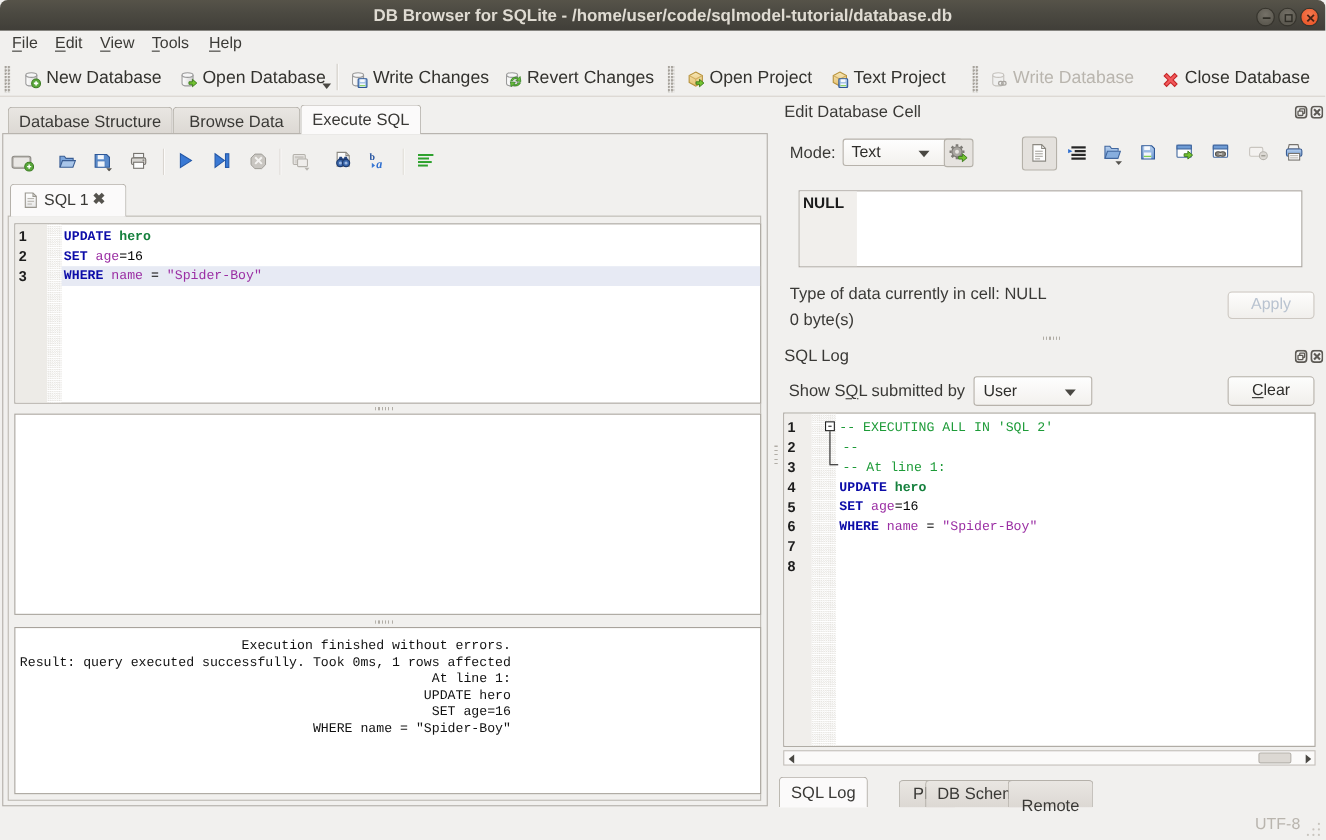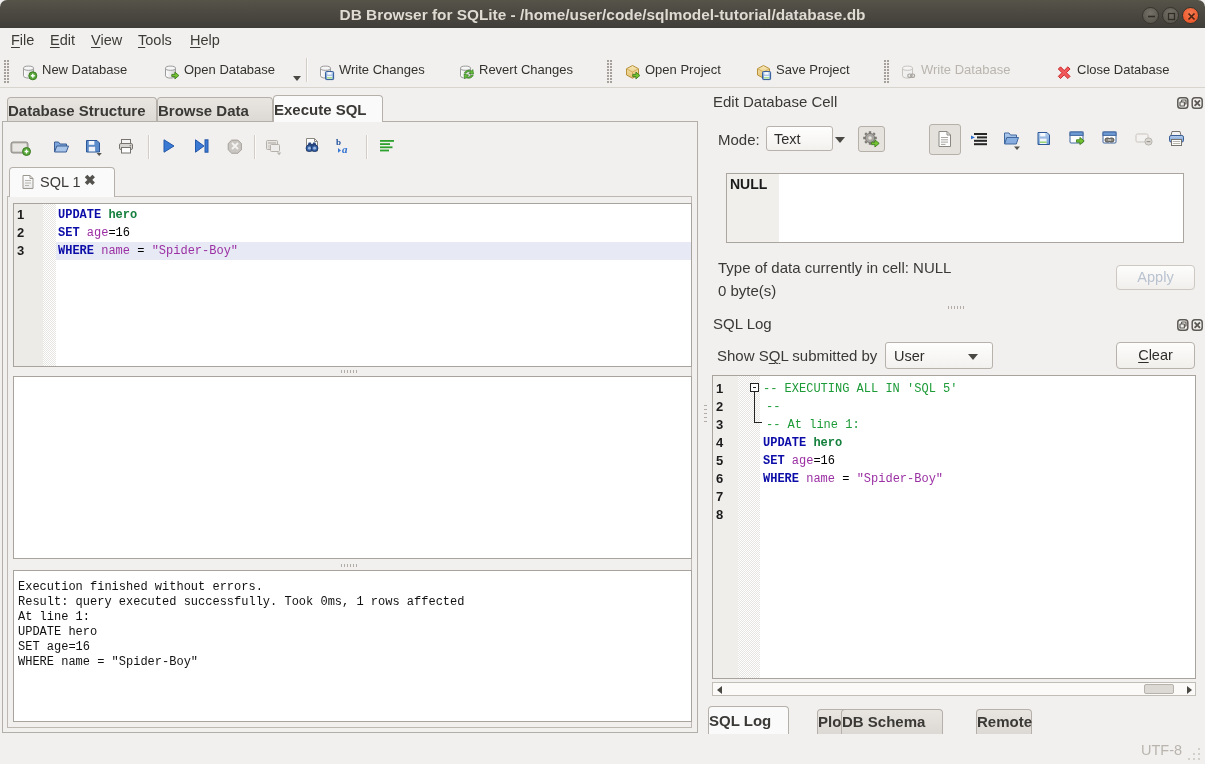--- a/index.html
+++ b/index.html
@@ -19,30 +19,30 @@
     border:1px solid #36342d;box-sizing:border-box;}
   .winbtn.close{background:radial-gradient(circle at 50% 35%,#f57a50,#ec5b2e 70%);}
   .winbtn svg{position:absolute;left:2px;top:2px;}
   
   #menubar{left:0;top:28px;width:1205px;height:23px;background:#f1f0ee;}
   .menuitem{top:32px;font-size:14.5px;color:#3c3b37;}
   .menuitem u{text-decoration-thickness:1px;text-underline-offset:2px;}
   
   #toolbar{left:0;top:51px;width:1205px;height:37px;background:#f1f0ee;
     border-bottom:1px solid #d8d4ce;box-sizing:border-box;}
-  .tbtext{top:62px;font-size:13px;color:#33322e;}
+  .tbtext{top:62px;font-size:16px;color:#33322e;}
   .tbtext.dis{color:#b9b5ae;}
   .grip{top:9px;width:6px;height:24px;
     background-image:radial-gradient(circle at 1px 1px,#a6a29b 1px,transparent 1.3px);
     background-size:3px 3px;}
   .tsep{top:7px;width:1px;height:24px;background:#d2cec7;box-shadow:1px 0 0 #fbfaf9;}
   
   .tab{box-sizing:border-box;border:1px solid #b5b1aa;border-bottom:none;
     border-radius:4px 4px 0 0;font-size:15px;color:#3a3936;
-    background:linear-gradient(#e9e6e2,#dcd8d3);font-weight:bold;}
+    background:linear-gradient(#e9e6e2,#dcd8d3);text-align:center;}
   .tab.active{background:#fbfafa;}
   
   .pane{box-sizing:border-box;border:1px solid #a8a39c;background:#fff;}
   .framebox{box-sizing:border-box;border:1px solid #b2aea8;}
   .hdots{height:3px;background:repeating-linear-gradient(90deg,#b1ada6 0 1px,transparent 1px 3px);width:17px;}
   .vdots{width:3px;background:repeating-linear-gradient(#b1ada6 0 1px,transparent 1px 4px);height:18px;}
   
   .kw{color:#0c0ca8;font-weight:bold;}
   .tbl{color:#15803d;font-weight:bold;}
   .id{color:#9b2fa4;}
@@ -151,21 +151,21 @@
       </svg></div>
   <div class="abs tbtext" style="left:645px;">Open Project</div>
   <div class="abs" style="left:755px;top:64px;" id="ic-saveproj"><svg width="17" height="17" viewBox="0 0 17 17">
         <path d="M8.5 1.5 l6 3.2 v6.3 l-6 3.2 -6-3.2 V4.7z" fill="url(#gbox)" stroke="#b6913a" stroke-width="1"></path>
         <path d="M2.8 4.9 L8.5 8 l5.7-3.1 M8.5 8v6" stroke="#d0ac5e" fill="none"></path>
         <rect x="7.6" y="7.6" width="8" height="8" rx="0.8" fill="url(#gblue)" stroke="#2d5796"></rect>
         <rect x="9.4" y="8.1" width="4.2" height="2.6" fill="#ffffff" opacity="0.9"></rect>
         <rect x="9" y="11.8" width="5.2" height="3.2" fill="#f2f6fc"></rect>
         <rect x="9" y="13.4" width="5.2" height="1" fill="#7fce52"></rect>
       </svg></div>
-  <div class="abs tbtext" style="left:776px;">Save Project</div>
+  <div class="abs tbtext" style="left:776px;">Text Project</div>
   <div class="abs grip" style="left:884px;top:60px;"></div>
   <div class="abs" style="left:900px;top:64px;" id="ic-attach"><svg width="17" height="17" viewBox="0 0 17 17">
         <path d="M2.5 4.2 v7.6 c0 1.3 2.3 2.3 5 2.3 s5-1 5-2.3 v-7.6" fill="#f0f0ef" stroke="#c6c3be"></path>
         <ellipse cx="7.5" cy="4.2" rx="5" ry="2.1" fill="#f5f4f3" stroke="#c6c3be"></ellipse>
         <rect x="7.8" y="10" width="4" height="3.4" rx="1.6" fill="none" stroke="#a8a5a0" stroke-width="1.2"></rect>
         <rect x="10.6" y="10" width="4" height="3.4" rx="1.6" fill="none" stroke="#a8a5a0" stroke-width="1.2"></rect>
       </svg></div>
   <div class="abs tbtext dis" style="left:921px;">Write Database</div>
   <div class="abs" style="left:1056px;top:64px;" id="ic-closedb"><svg width="17" height="17" viewBox="0 0 17 17">
         <path d="M3.4 5.2 5.2 3.4 8.2 6.4 11.2 3.4 13 5.2 10 8.2 13 11.2 11.2 13 8.2 10 5.2 13 3.4 11.2 6.4 8.2z" transform="translate(8.2,8.7) scale(1.22) translate(-8.2,-8.2)" fill="#f2595c" stroke="#c62828" stroke-width="0.8"></path>
@@ -274,42 +274,42 @@
     <div class="abs" style="left:42px;top:38px;width:635px;height:18px;background:#e7eaf4;"></div>
     <div class="codeline" style="left:44px;top:2px;"><span class="kw">UPDATE</span> <span class="tbl">hero</span></div>
     <div class="codeline" style="left:44px;top:20px;"><span class="kw">SET</span> <span class="id">age</span>=16</div>
     <div class="codeline" style="left:44px;top:38px;"><span class="kw">WHERE</span> <span class="id">name</span> = <span class="str">"Spider-Boy"</span></div>
   </div>
   <div class="abs hdots" style="left:341px;top:370px;z-index:2;"></div>
 
   <div class="abs pane" style="left:13px;top:376px;width:679px;height:183px;z-index:2;"></div>
   <div class="abs hdots" style="left:341px;top:564px;z-index:2;"></div>
 
-  <div class="abs pane" style="left:13px;top:570px;width:679px;height:152px;z-index:2;">
+  <div class="abs pane" style="left:13px;top:570px;width:679px;height:152px;z-index:2;text-align:right;">
     <div class="mono" style="position:absolute;left:4px;top:9px;font-size:12px;line-height:15px;color:#111;white-space:pre;">Execution finished without errors.
 Result: query executed successfully. Took 0ms, 1 rows affected
 At line 1:
 UPDATE hero
 SET age=16
 WHERE name = "Spider-Boy"</div>
   </div>
 
   <div class="abs vdots" style="left:704px;top:405px;"></div>
 
   <div class="abs" style="left:713px;top:93px;font-size:15px;color:#3a3936;">Edit Database Cell</div>
   <div class="abs" id="dock1icons" style="left:1177px;top:95px;"><svg width="26" height="12" viewBox="0 0 26 12">
         <rect x="0.8" y="0.8" width="10" height="10.4" rx="2.8" fill="none" stroke="#5d5a55" stroke-width="1.5"></rect>
         <rect x="4.6" y="3" width="4.4" height="4" rx="0.6" fill="none" stroke="#5d5a55" stroke-width="1.2"></rect>
         <rect x="3" y="5" width="4.4" height="4" rx="0.6" fill="#f1f0ee" stroke="#5d5a55" stroke-width="1.2"></rect>
         <rect x="15.2" y="0.8" width="10" height="10.4" rx="2.8" fill="none" stroke="#5d5a55" stroke-width="1.5"></rect>
         <path d="M17.6 3.4 L23 8.8 M23 3.4 L17.6 8.8" stroke="#5d5a55" stroke-width="1.9"></path>
       </svg></div>
 
   <div class="abs" style="left:718px;top:131px;font-size:15px;color:#3a3936;">Mode:</div>
-  <div class="abs combo" style="left:766px;top:126px;width:67px;height:25px;">
+  <div class="abs combo" style="left:766px;top:126px;width:109px;height:25px;">
     <span style="position:absolute;left:7px;top:4px;">Text</span>
     <span class="carrow" style="left:68px;top:10px;"></span>
   </div>
   <div class="abs" style="left:858px;top:126px;width:27px;height:26px;box-sizing:border-box;border:1px solid #b5b1a9;border-radius:3px;background:#e6e3df;"></div>
   <div class="abs" style="left:861px;top:129px;" id="ic-gear"><svg width="21" height="20" viewBox="0 0 21 20">
         <g fill="#a9a6a1" stroke="#7c7974">
           <circle cx="9" cy="9" r="4.6"></circle>
           <g stroke-width="2.4">
             <path d="M9 2.2v2 M9 13.8v2 M2.2 9h2 M13.8 9h2 M4.2 4.2l1.4 1.4 M12.4 12.4l1.4 1.4 M13.8 4.2l-1.4 1.4 M5.6 12.4 4.2 13.8"></path>
           </g>
@@ -396,21 +396,21 @@
   <div class="abs combo" style="left:885px;top:342px;width:108px;height:27px;">
     <span style="position:absolute;left:8px;top:5px;">User</span>
     <span class="carrow" style="left:82px;top:11px;"></span>
   </div>
   <div class="abs btn" style="left:1116px;top:342px;width:79px;height:27px;padding-top:4px;"><u style="text-decoration-thickness:1px;text-underline-offset:2px;">C</u>lear</div>
 
   <div class="abs pane" style="left:712px;top:375px;width:484px;height:304px;overflow:hidden;">
     <div class="abs" style="left:0;top:0;width:25px;height:302px;background:#f0eeeb;"></div>
     <div class="abs checker" style="left:25px;top:0;width:22px;height:302px;"></div>
     <div class="abs gut" style="left:3px;top:4px;line-height:18px;">1<br>2<br>3<br>4<br>5<br>6<br>7<br>8</div>
-    <div class="codeline com" style="left:50px;top:4px;">-- EXECUTING ALL IN 'SQL 5'</div>
+    <div class="codeline com" style="left:50px;top:4px;">-- EXECUTING ALL IN 'SQL 2'</div>
     <div class="codeline com" style="left:53px;top:22px;">--</div>
     <div class="codeline com" style="left:53px;top:40px;">-- At line 1:</div>
     <div class="codeline" style="left:50px;top:58px;"><span class="kw">UPDATE</span> <span class="tbl">hero</span></div>
     <div class="codeline" style="left:50px;top:76px;"><span class="kw">SET</span> <span class="id">age</span>=16</div>
     <div class="codeline" style="left:50px;top:94px;"><span class="kw">WHERE</span> <span class="id">name</span> = <span class="str">"Spider-Boy"</span></div>
 
     <div class="abs" style="left:37px;top:7px;width:9px;height:9px;box-sizing:border-box;border:1px solid #222;background:#fff;"></div>
     <div class="abs" style="left:40px;top:11px;width:3px;height:1px;background:#222;"></div>
     <div class="abs" style="left:41px;top:16px;width:1px;height:30px;background:#222;"></div>
     <div class="abs" style="left:41px;top:46px;width:8px;height:1px;background:#222;"></div>
@@ -418,21 +418,21 @@
 
   <div class="abs" style="left:712px;top:682px;width:484px;height:14px;box-sizing:border-box;border:1px solid #c1bdb7;background:#fbfaf9;">
     <div class="abs" style="left:4px;top:3px;width:0;height:0;border-top:4px solid transparent;border-bottom:4px solid transparent;border-right:5px solid #4a4843;"></div>
     <div class="abs" style="left:431px;top:1px;width:30px;height:10px;background:#dcd8d3;border:1px solid #b5b1ab;border-radius:2px;box-sizing:border-box;"></div>
     <div class="abs" style="left:474px;top:3px;width:0;height:0;border-top:4px solid transparent;border-bottom:4px solid transparent;border-left:5px solid #4a4843;"></div>
   </div>
 
   <div class="abs tab active" style="left:708px;top:706px;width:81px;height:28px;padding-top:5px;z-index:2;">SQL Log</div>
   <div class="abs tab" style="left:789px;top:709px;width:52px;height:25px;padding-top:3px;margin-left:28px;">Plot</div>
   <div class="abs tab" style="left:841px;top:709px;width:102px;height:25px;padding-top:3px;">DB Schema</div>
-  <div class="abs tab" style="left:976px;top:709px;width:56px;height:25px;padding-top:3px;">Remote</div>
+  <div class="abs tab" style="left:916px;top:709px;width:78px;height:25px;padding-top:14px;">Remote</div>
 
   <div class="abs" style="left:1141px;top:742px;font-size:14.5px;color:#b9b5ae;">UTF-8</div>
   <div class="abs" id="grip-corner" style="left:1186px;top:746px;width:16px;height:16px;"><svg width="16" height="16" viewBox="0 0 16 16">
         <g fill="#c9c5bf">
           <circle cx="13" cy="3" r="1"></circle>
           <circle cx="13" cy="8" r="1"></circle>
           <circle cx="8" cy="8" r="1"></circle>
           <circle cx="13" cy="13" r="1"></circle>
           <circle cx="8" cy="13" r="1"></circle>
           <circle cx="3" cy="13" r="1"></circle>

